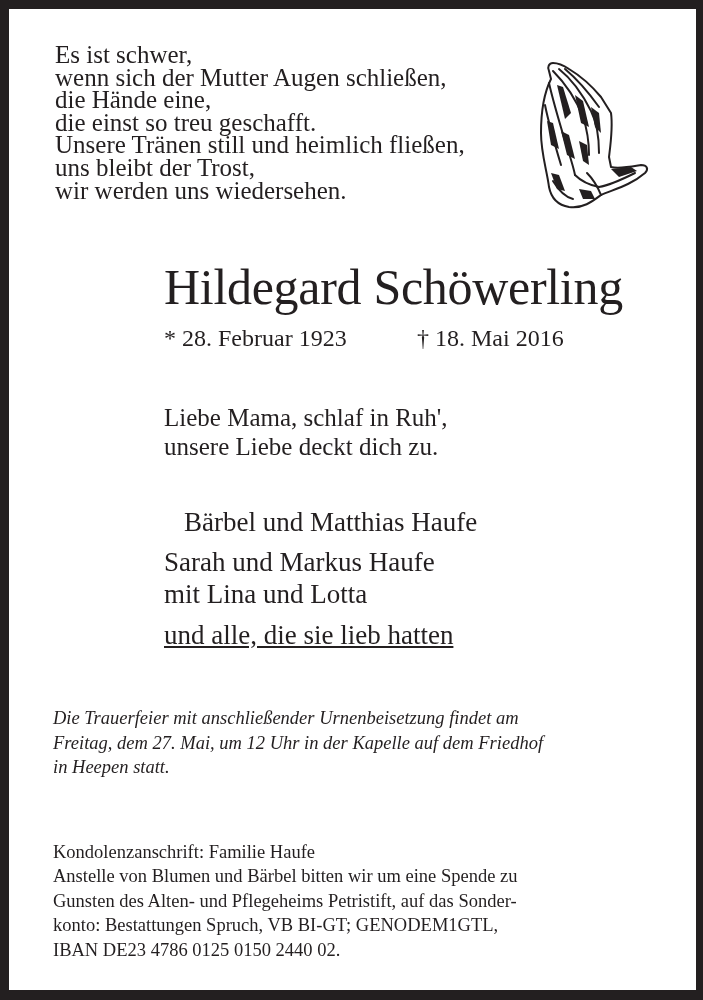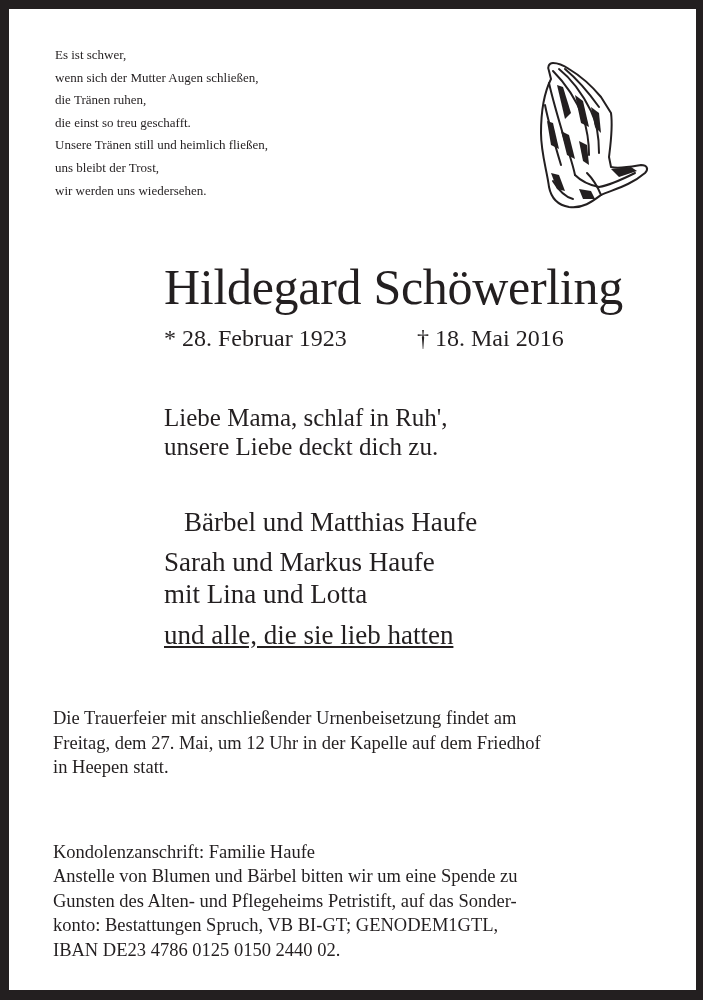--- a/index.html
+++ b/index.html
@@ -1,46 +1,46 @@
 <!DOCTYPE html>
 <html><head>
 <meta charset="utf-8">
 <style>
   html, body { margin:0; padding:0; }
   body { width:703px; height:1000px; background:#231f20; position:relative; overflow:hidden; }
   .card { position:absolute; left:9px; top:9px; width:687px; height:981px; background:#ffffff; }
   .serif { font-family:"Liberation Serif", serif; color:#231f20; }
-  .poem { position:absolute; left:46px; top:35px; font-size:13px; line-height:22.6px; }
+  .poem { position:absolute; left:46px; top:35px; font-size:25px; line-height:22.6px; }
   .poem div { white-space:nowrap; }
   .hands { position:absolute; left:530px; top:52px; width:112px; height:150px; }
   .name { position:absolute; left:155px; top:248px; font-size:50px; line-height:60px; white-space:nowrap; letter-spacing:-0.3px; }
   .dates { position:absolute; left:155px; top:314px; font-size:24px; line-height:30px; white-space:nowrap; }
   .dates .death { position:absolute; left:253px; top:0; }
   .verse { position:absolute; left:155px; top:394px; font-size:25px; line-height:29px; }
   .family { position:absolute; left:155px; top:496px; font-size:27px; }
   .family div { white-space:nowrap; }
   .f1 { position:absolute; top:0; left:0; line-height:34px;margin-left:20px; }
   .f2 { position:absolute; top:40px; left:0; line-height:34px; }
   .f3 { position:absolute; top:72px; left:0; line-height:34px; }
   .f4 { position:absolute; top:113px; left:0; line-height:34px;text-decoration:underline; }
   .info { position:absolute; left:44px; font-size:18.5px; line-height:24.5px; width:640px; }
   .info div { white-space:nowrap; }
-  .info1 { top:697px; }
+  .info1 { top:697px;font-style:italic; }
   .info2 { top:795px;margin-top:36px; }
   .info3 { top:855px; text-align:justify; }
 </style>
 </head>
 <body>
 
 <div class="card">
 
   <div class="poem serif">
     <div>Es ist schwer,</div>
     <div>wenn sich der Mutter Augen schließen,</div>
-    <div>die Tränen ruhen,</div>
+    <div>die Hände eine,</div>
     <div>die einst so treu geschafft.</div>
     <div>Unsere Tränen still und heimlich fließen,</div>
     <div>uns bleibt der Trost,</div>
     <div>wir werden uns wiedersehen.</div>
   </div>
 
   <div class="hands">
     <svg width="112" height="150" viewBox="0 0 112 150" xmlns="http://www.w3.org/2000/svg">
       <g fill="none" stroke="#231f20" stroke-width="2" stroke-linejoin="round" stroke-linecap="round">
 

